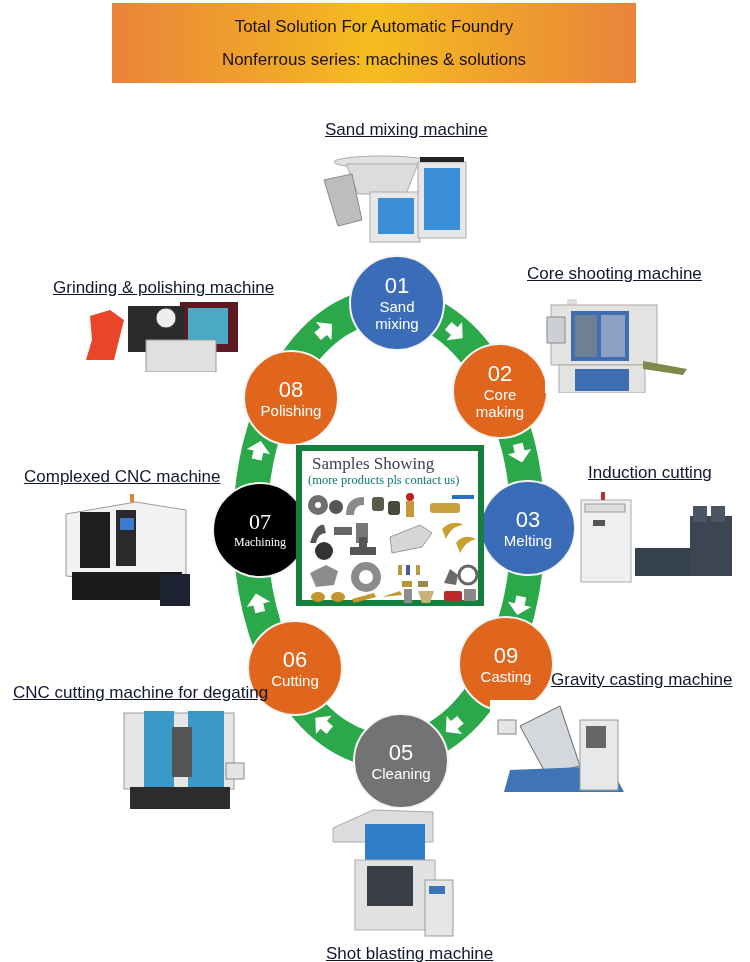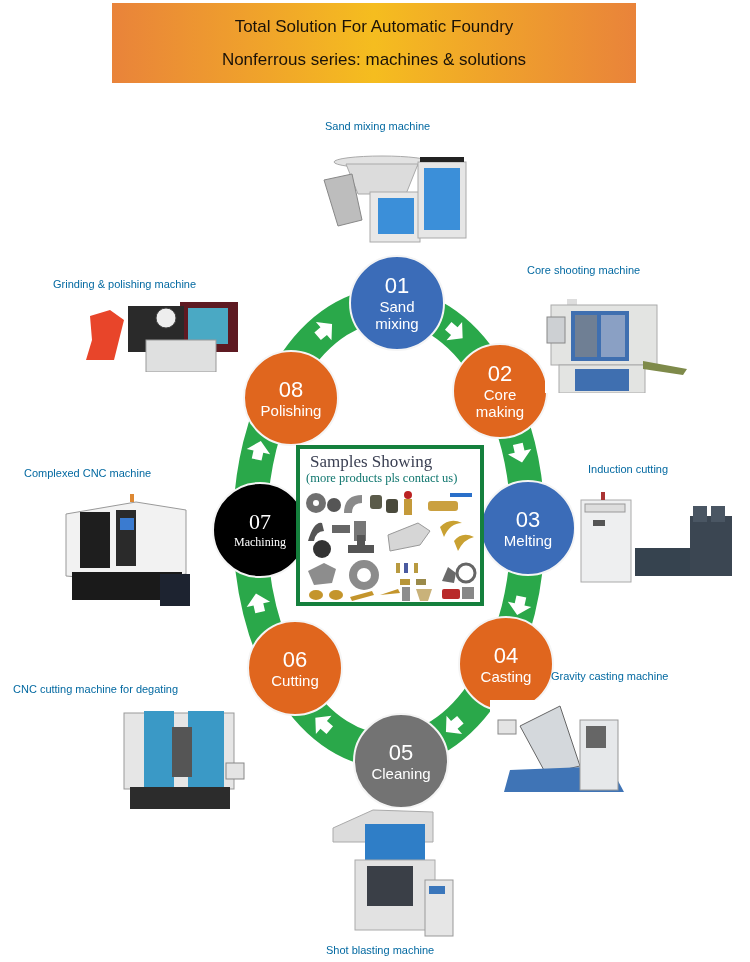--- a/index.html
+++ b/index.html
@@ -16,28 +16,28 @@
   .step { position: absolute; width: 96px; height: 96px; border-radius: 50%;
     border: 2px solid #f5f5f5; box-sizing: border-box; color: #fff; text-align: center;
     display: flex; flex-direction: column; align-items: center; justify-content: center; }
   .step.blue { background: #3b6cb8; text-align: center; }
   .step.orange { background: #e0661e; }
   .step .num { font-size: 22px; line-height: 24px; }
   .step .lbl { font-size: 15px; line-height: 17px; }
   .step .lbl.small { font-size: 12px; }
 
   .samples { position: absolute; left: 296px; top: 445px; width: 188px; height: 161px;
-    border: 4px solid #15803d; box-sizing: border-box; background: #fff; }
+    border: 6px solid #15803d; box-sizing: border-box; background: #fff; }
   .samples .title { font-family: "Liberation Serif", "DejaVu Serif", serif; font-size: 17px;
     color: #3a3f52; position: absolute; left: 10px; top: 3px; }
   .samples .sub { font-family: "Liberation Serif", "DejaVu Serif", serif; font-size: 12.5px;
     color: #0f766e; position: absolute; left: 6px; top: 22px; white-space: nowrap; }
   .samples .parts { position: absolute; left: 4px; top: 42px; width: 176px; height: 112px; }
 
-  .mlabel { position: absolute; font-size: 11px; white-space: nowrap; color: #0369a1; }
+  .mlabel { position: absolute; font-size: 17px; white-space: nowrap; color: #0f172a; text-decoration: underline; }
   .machine { position: absolute; }
 </style>
 </head>
 <body>
 
 <div class="banner">
   <div class="line">Total Solution For Automatic Foundry</div>
   <div class="line">Nonferrous series: machines &amp; solutions</div>
 </div>
 
@@ -63,21 +63,21 @@
 <div class="step orange" style="left: 452px; top: 343px; background: rgb(224, 102, 30);">
   <div class="num">02</div>
   <div class="lbl">Core</div>
   <div class="lbl">making</div>
 </div>
 <div class="step blue" style="left: 480px; top: 480px; background: rgb(59, 108, 184);">
   <div class="num">03</div>
   <div class="lbl">Melting</div>
 </div>
 <div class="step orange" style="left: 458px; top: 616px; background: rgb(224, 102, 30);">
-  <div class="num">04</div>
+  <div class="num">09</div>
   <div class="lbl">Casting</div>
 </div>
 <div class="step blue" style="left: 353px; top: 713px; background: #737373;">
   <div class="num">05</div>
   <div class="lbl">Cleaning</div>
 </div>
 <div class="step orange" style="left: 247px; top: 620px; background: rgb(224, 102, 30);">
   <div class="num">06</div>
   <div class="lbl">Cutting</div>
 </div>

